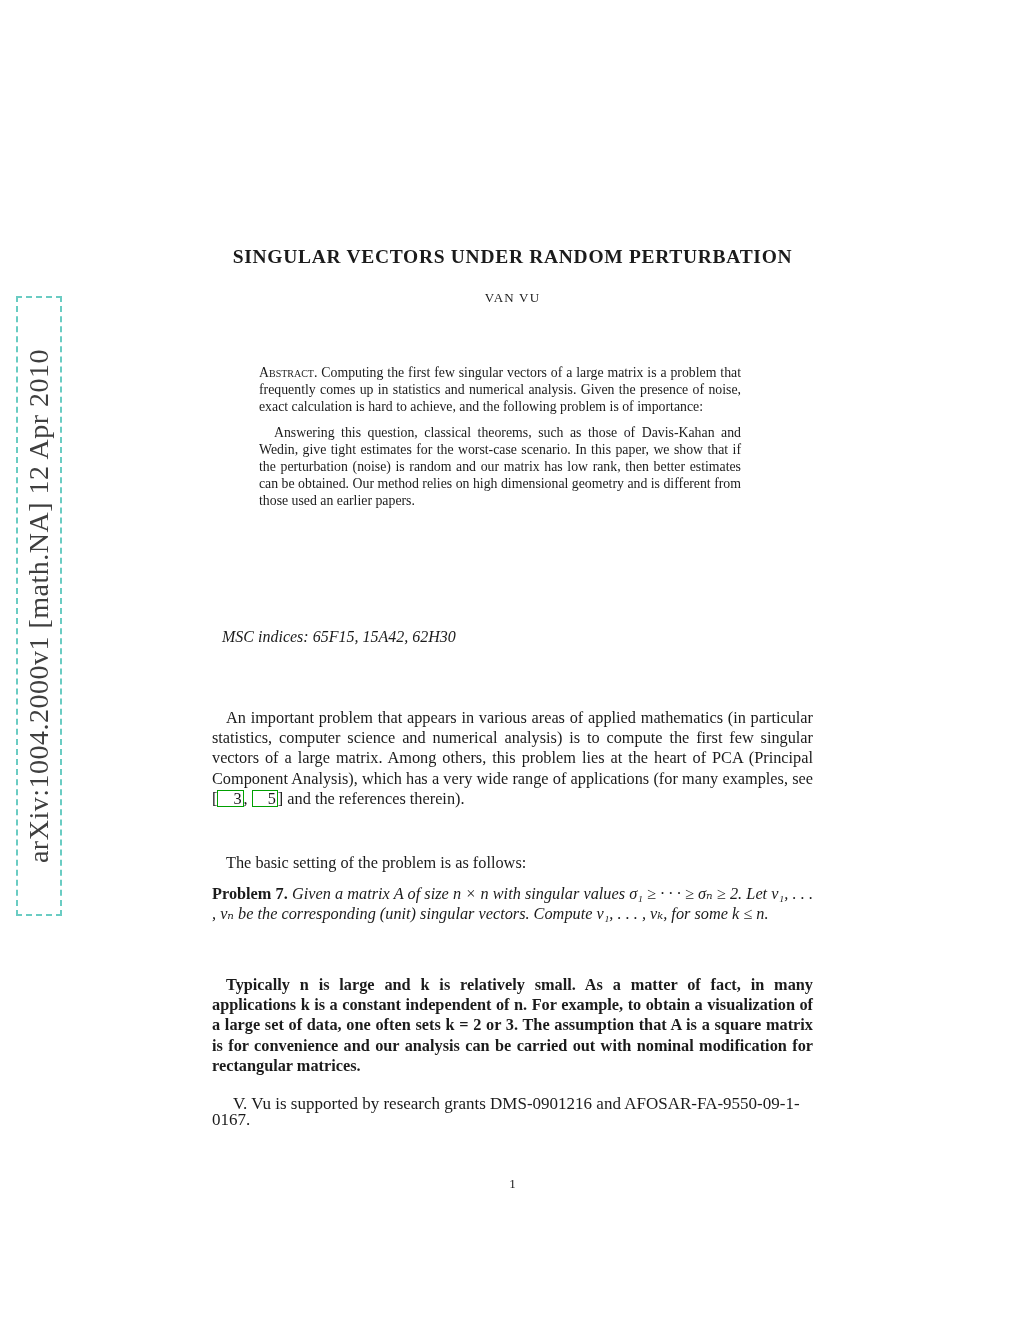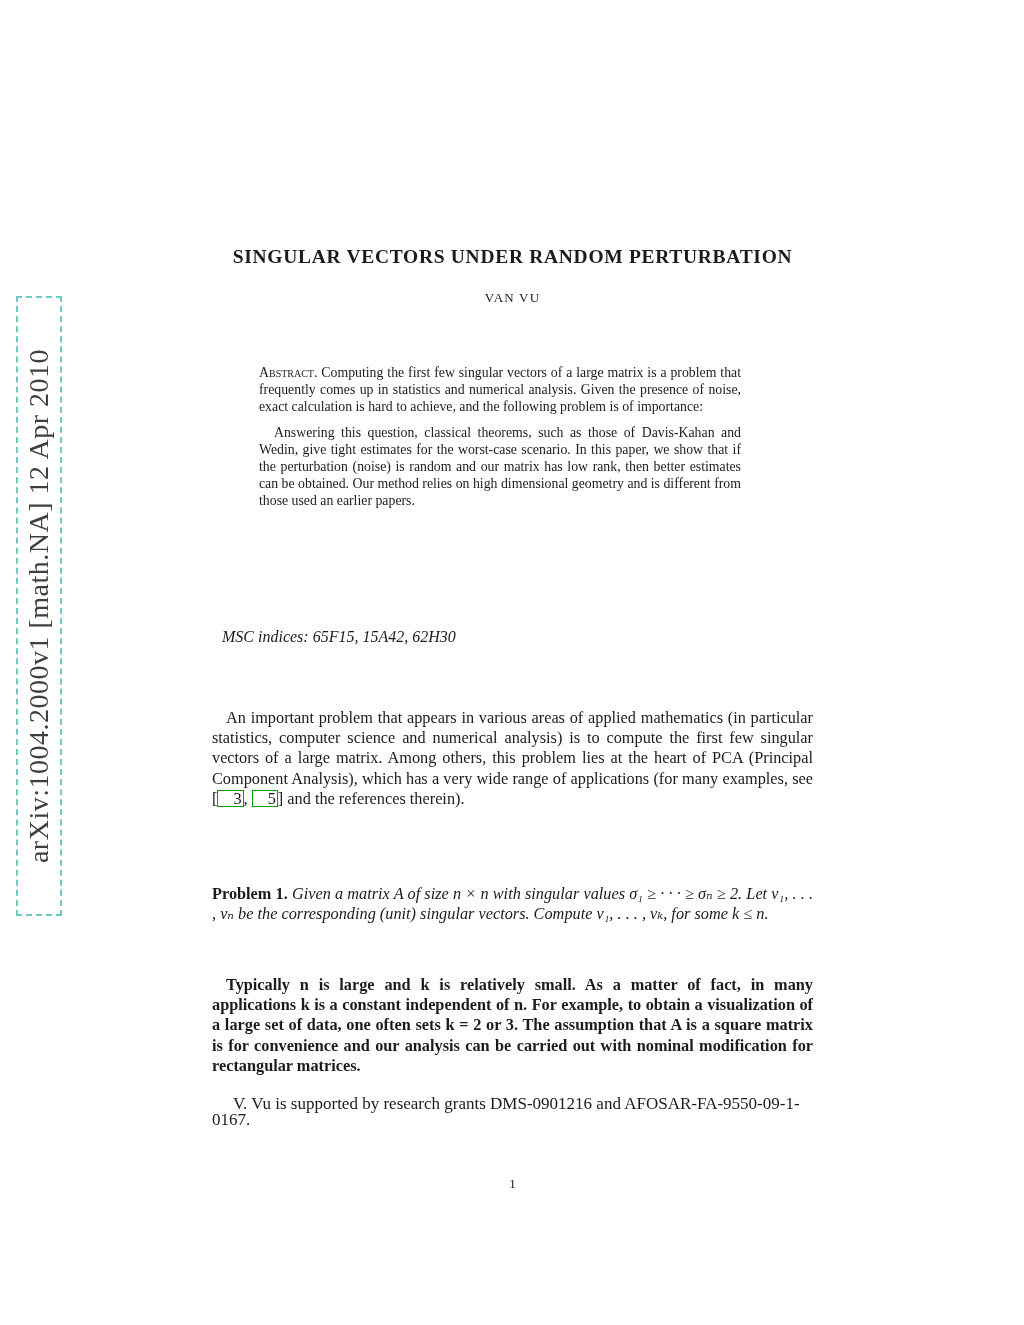--- a/index.html
+++ b/index.html
@@ -132,22 +132,23 @@
   <div class="abstract">
     <p><span class="sc">Abstract.</span><span> Computing the first few singular vectors of a large matrix is a problem that frequently comes up in statistics and numerical analysis. Given the presence of noise, exact calculation is hard to achieve, and the following problem is of importance:</span></p>
     <p class="indent">Answering this question, classical theorems, such as those of Davis-Kahan and Wedin, give tight estimates for the worst-case scenario. In this paper, we show that if the perturbation (noise) is random and our matrix has low rank, then better estimates can be obtained. Our method relies on high dimensional geometry and is different from those used an earlier papers.</p>
   </div>
 
   <div class="msc">MSC indices: 65F15, 15A42, 62H30</div>
 
 
   <p class="body-par par-1 indent-first"><span>An important problem that appears in various areas of applied mathematics (in particular statistics, computer science and numerical analysis) is to compute the first few singular vectors of a large matrix. Among others, this problem lies at the heart of PCA (Principal Component Analysis), which has a very wide range of applications (for many examples, see [</span><a class="cite">3</a><span>, </span><a class="cite">5</a><span>] and the references therein).</span></p>
 
+  <p class="body-par par-2 indent-first">The basic setting of the problem is as follows:</p>
 
-  <p class="body-par problem"><span class="prob-label">Problem 1.</span><span class="italic"> Given a matrix A of size n × n with singular values σ₁ ≥ · · · ≥ σₙ ≥ 2. Let v₁, . . . , vₙ be the corresponding (unit) singular vectors. Compute v₁, . . . , vₖ, for some k ≤ n.</span></p>
+  <p class="body-par problem"><span class="prob-label">Problem 7.</span><span class="italic"> Given a matrix A of size n × n with singular values σ₁ ≥ · · · ≥ σₙ ≥ 2. Let v₁, . . . , vₙ be the corresponding (unit) singular vectors. Compute v₁, . . . , vₖ, for some k ≤ n.</span></p>
 
   <p class="body-par par-3 indent-first">Typically n is large and k is relatively small. As a matter of fact, in many applications k is a constant independent of n. For example, to obtain a visualization of a large set of data, one often sets k = 2 or 3. The assumption that A is a square matrix is for convenience and our analysis can be carried out with nominal modification for rectangular matrices.</p>
 
 
   <p class="footnote">V. Vu is supported by research grants DMS-0901216 and AFOSAR-FA-9550-09-1-0167.</p>
 
   <div class="page-number">1</div>
 
 </div>
 

